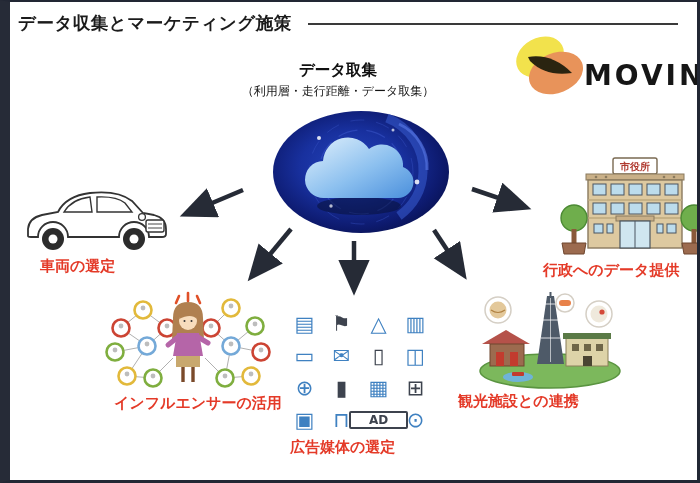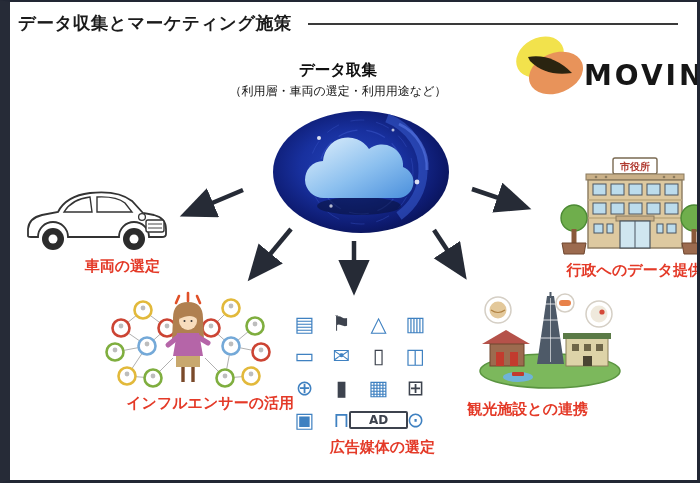--- a/index.html
+++ b/index.html
@@ -9,25 +9,25 @@
     border-left:10px solid #262b37;border-top:2px solid #222734;
     border-right:3px solid #222734;border-bottom:3px solid #222734;
     font-family:"DejaVu Sans","Liberation Sans",sans-serif;overflow:hidden;
   }
   .abs{position:absolute;}
   #page-title{left:8px;top:9px;font-size:17.5px;font-weight:bold;color:#1b1b1b;letter-spacing:.5px;white-space:nowrap;}
   #title-rule{left:298px;top:21px;width:370px;height:2px;background:#3a3a3a;}
   #center-head{left:208px;top:58px;width:240px;text-align:center;}
   #center-head .h{font-size:15.5px;font-weight:bold;color:#101010;}
   #center-head .s{font-size:12px;color:#141414;margin-top:2px;white-space:nowrap;}
-  .node-label{font-size:15px;font-weight:bold;color:#e43a28;text-align:right;white-space:nowrap;}
+  .node-label{font-size:15px;font-weight:bold;color:#e43a28;text-align:left;white-space:nowrap;}
   #vehicle-label{left:30px;top:255px;width:120px;}
   #influencer-label{left:104px;top:392px;width:180px;}
   #admedia-label{left:280px;top:420px;width:145px;margin-top:16px;}
-  #tourism-label{left:428px;top:390px;width:150px;margin-top:8px;}
+  #tourism-label{left:448px;top:390px;width:150px;}
   #government-label{left:533px;top:259px;width:160px;}
   #ad-media-grid{
     left:276px;top:306px;width:148px;height:128px;
     display:grid;grid-template-columns:repeat(4,37px);grid-auto-rows:32px;
     place-items:center;
   }
   .ad-icon{font-size:21px;line-height:1;}
   .ad-icon.txt{font-size:12px;font-weight:bold;border:2px solid currentColor;border-radius:2px;padding:1px 18px;}
   svg text{font-family:"DejaVu Sans","Liberation Sans",sans-serif;}
 </style>
@@ -41,21 +41,21 @@
 
   <svg class="abs" style="left:496px;top:31px;" width="200" height="66" viewBox="0 0 200 66">
     <ellipse cx="34" cy="24" rx="25" ry="19" transform="rotate(-28 34 24)" fill="#f2e24c"></ellipse>
     <ellipse cx="50" cy="40" rx="28" ry="20" transform="rotate(-22 50 40)" fill="#e8935a"></ellipse>
     <path d="M22,24 Q46,20 66,40 Q40,44 24,28 Z" fill="#2a2410"></path>
     <text x="78" y="52" font-size="28" font-weight="900" letter-spacing="3" fill="#161616">MOVIN</text>
   </svg>
 
   <div class="abs" id="center-head">
     <div class="h">データ取集</div>
-    <div class="s">（利用層・車両の選定・利用用途など）</div>
+    <div class="s">（利用層・走行距離・データ取集）</div>
   </div>
 
   <svg class="abs" style="left:261px;top:106px;" width="180" height="128" viewBox="0 0 180 128">
     <defs>
       <radialGradient id="cgOuter" cx="45%" cy="45%" r="65%">
         <stop offset="0%" stop-color="#2444bc"></stop>
         <stop offset="45%" stop-color="#18309e"></stop>
         <stop offset="78%" stop-color="#0d1a6e"></stop>
         <stop offset="100%" stop-color="#081048"></stop>
       </radialGradient>

